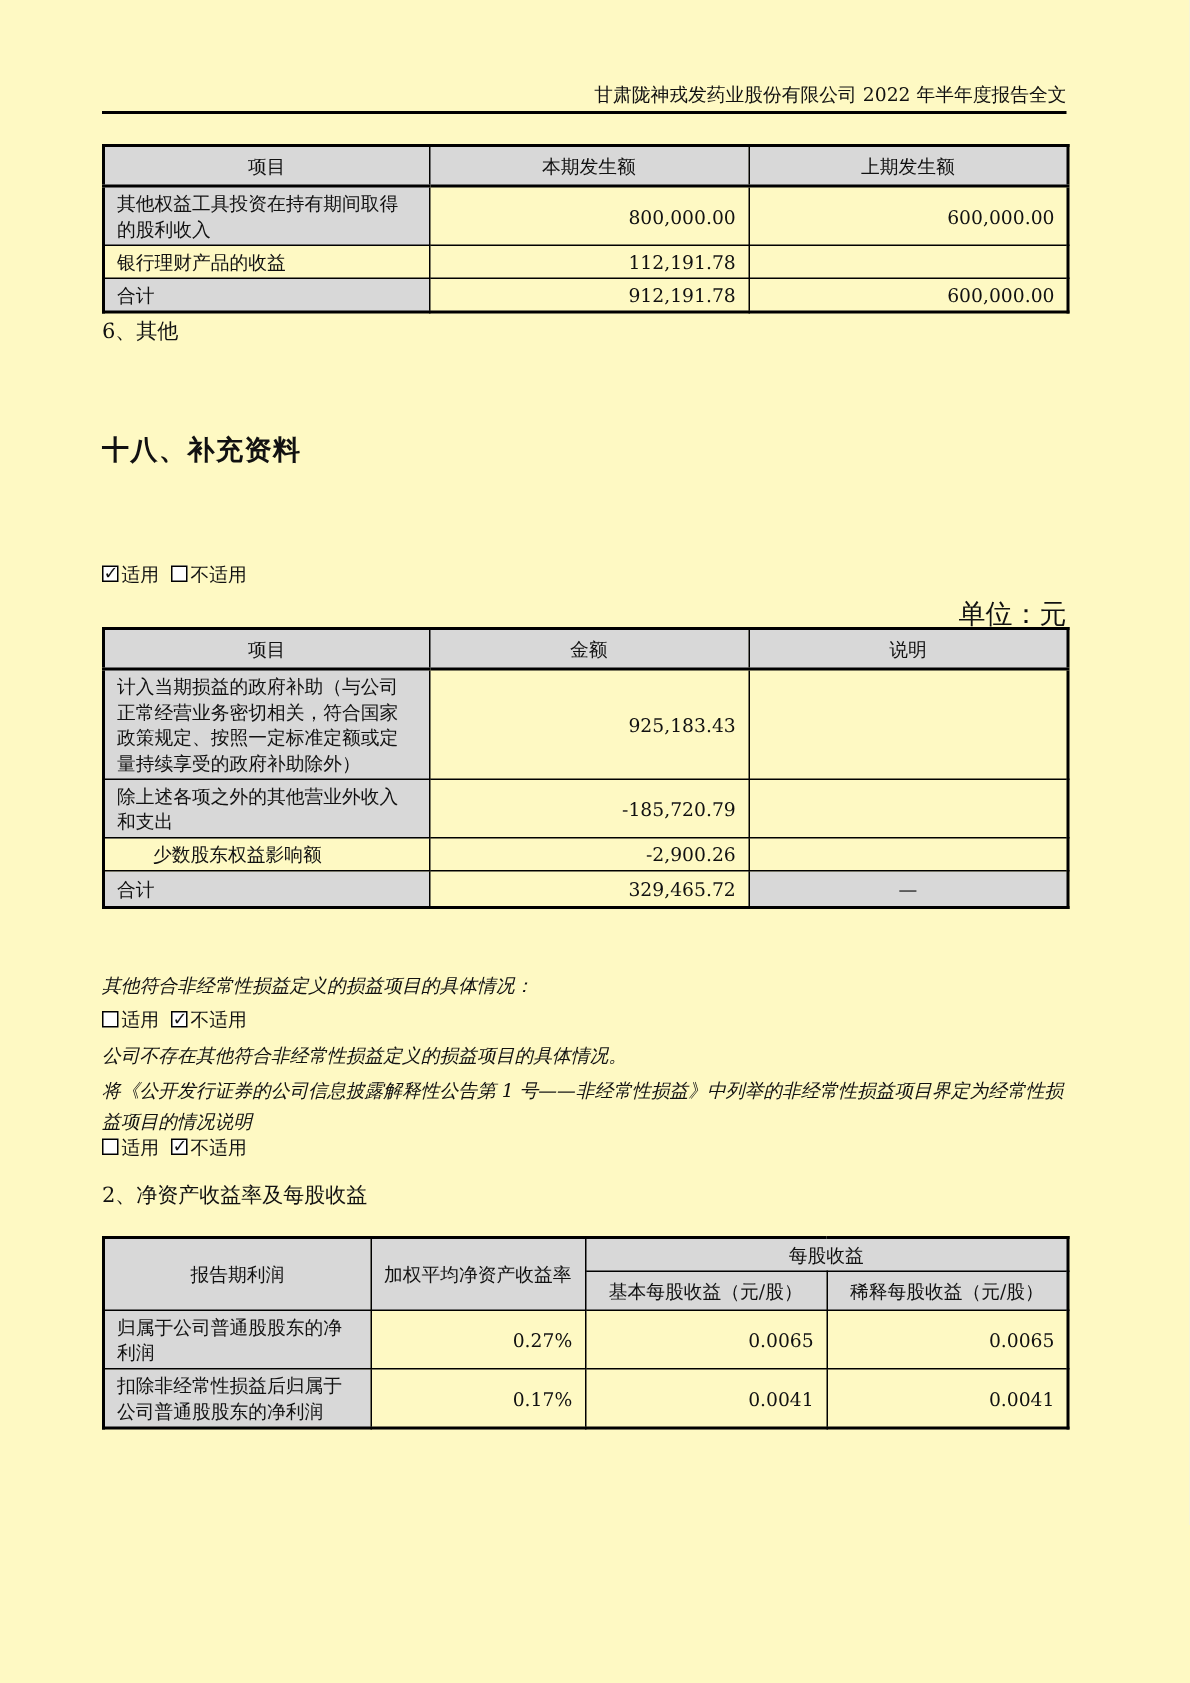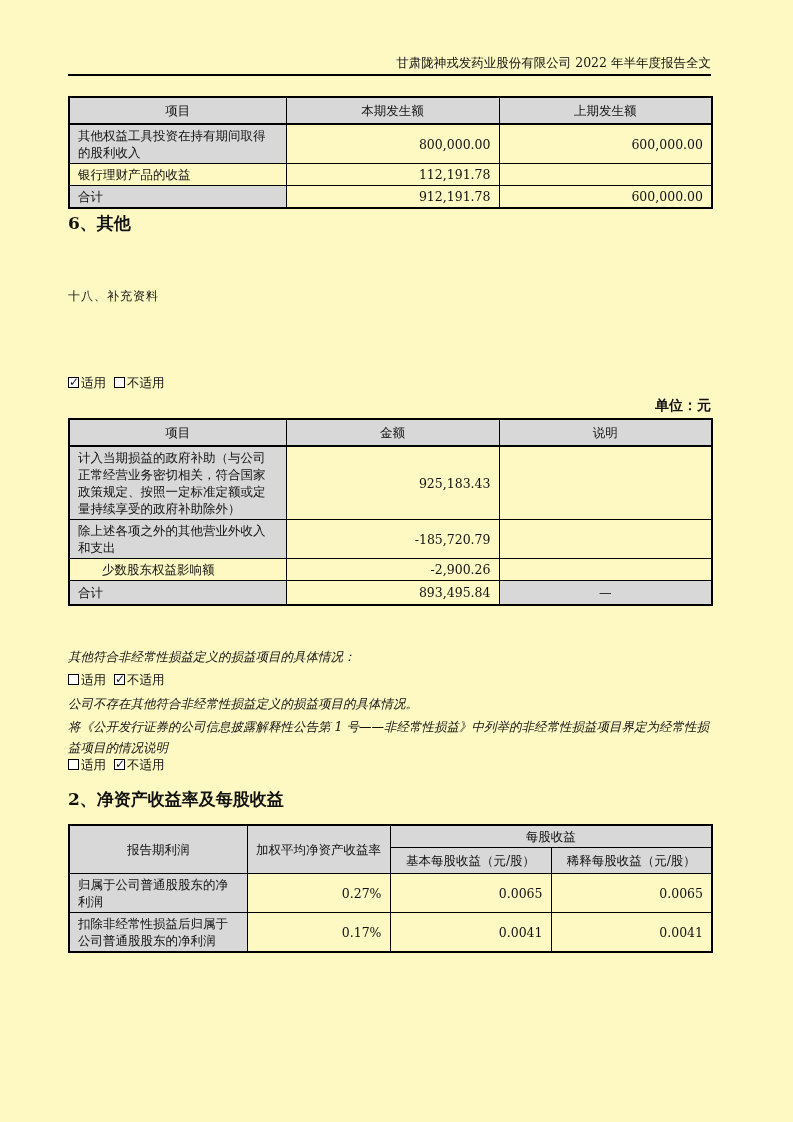--- a/index.html
+++ b/index.html
@@ -11,25 +11,25 @@
   }
   .abs { position:absolute; left:68px; width:643px; }
 
   
   .doc-header {
     top:54px; text-align:right; font-size:12.5px; line-height:17px;
     padding-bottom:3px; border-bottom:2px solid #000;
   }
 
   
-  .h2 { font-size:12px; font-weight:normal; letter-spacing:1px; }
-  .h3 { font-size:17px; font-weight:bold; }
+  .h2 { font-size:18px; font-weight:bold; letter-spacing:1px; }
+  .h3 { font-size:14px; font-weight:normal; }
   .body-text { font-size:12.5px; line-height:17px;font-style:italic; }
 
-  .unit-line { text-align:right; font-size:14px;font-weight:bold; }
+  .unit-line { text-align:right; font-size:18px; }
 
   
   table.tbl {
     position:absolute; left:68px; width:643px;
     border-collapse:collapse; table-layout:fixed;
     font-size:12.5px; border:2px solid #000;
   }
   table.tbl td {
     border:1px solid #000; padding:2px 8px;
     vertical-align:middle; line-height:17px; word-break:break-all;
@@ -124,21 +124,21 @@
         <td class="num">-185,720.79</td>
         <td></td>
       </tr>
       <tr style="height:19px">
         <td class="indent">少数股东权益影响额</td>
         <td class="num">-2,900.26</td>
         <td></td>
       </tr>
       <tr style="height:24px">
         <td class="shade">合计</td>
-        <td class="num">893,495.84</td>
+        <td class="num">329,465.72</td>
         <td class="shade ctr">—</td>
       </tr>
     </tbody>
   </table>
 
   <div class="abs body-text" style="top:648px">其他符合非经常性损益定义的损益项目的具体情况：</div>
 
   <div class="abs checkline" style="top:672px">
     <span class="cb"></span><span>适用</span><span class="cb-gap"></span><span class="cb"><span class="tick">✓</span></span><span>不适用</span>
   </div>

